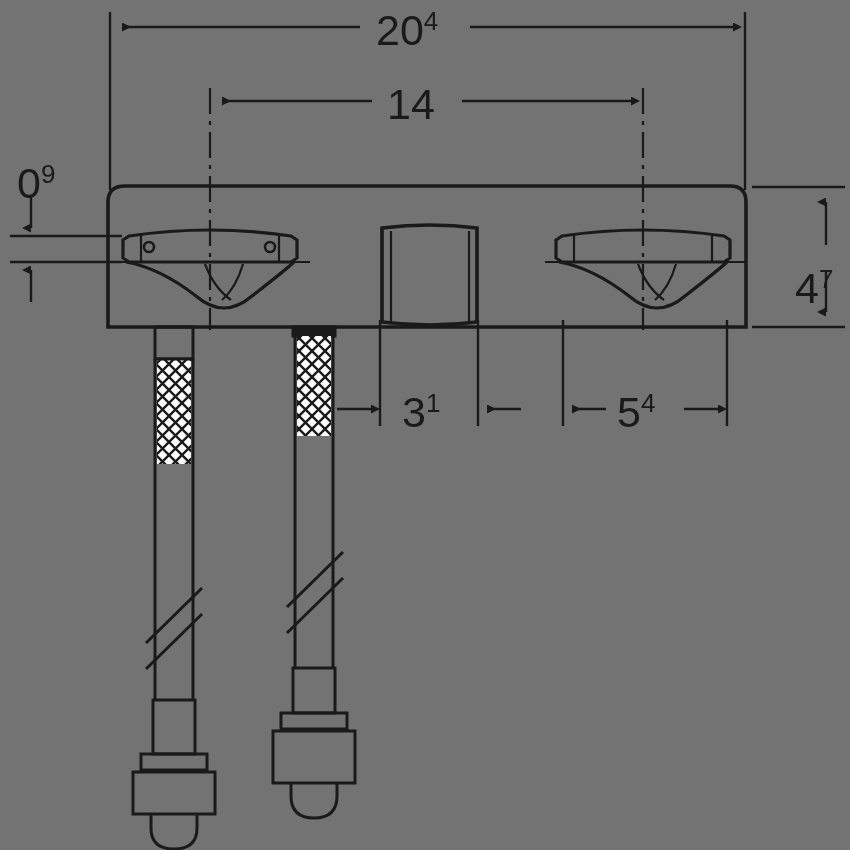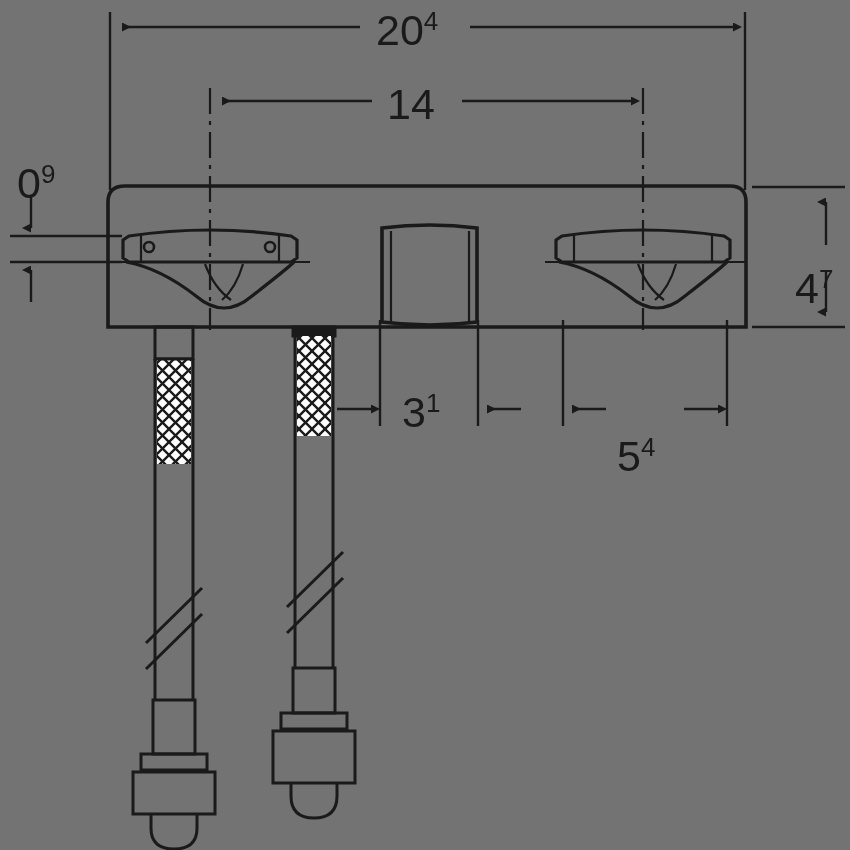--- a/index.html
+++ b/index.html
@@ -36,21 +36,21 @@
     font-size: 26px;
     line-height: 1;
     vertical-align: super;
     letter-spacing: 0px;
   }
   .dim-20 { left: 376px; top: 8px; }
   .dim-14 { left: 387px; top: 82px; text-align: center; }
   .dim-09 { left: 17px;  top: 139px; margin-top: 22px; }
   .dim-47 { left: 795px; top: 234px; margin-top: 32px; }
   .dim-31 { left: 402px; top: 390px; }
-  .dim-54 { left: 617px; top: 390px; margin-top: 44px; }
+  .dim-54 { left: 617px; top: 390px; }
 </style>
 </head>
 <body>
 
 <div id="stage">
 
   <svg id="drawing" viewBox="0 0 850 850">
     <defs>
 
       <marker id="arrowL" viewBox="0 0 10 10" refX="10" refY="5" markerWidth="9" markerHeight="9" orient="auto-start-reverse" markerUnits="userSpaceOnUse">

